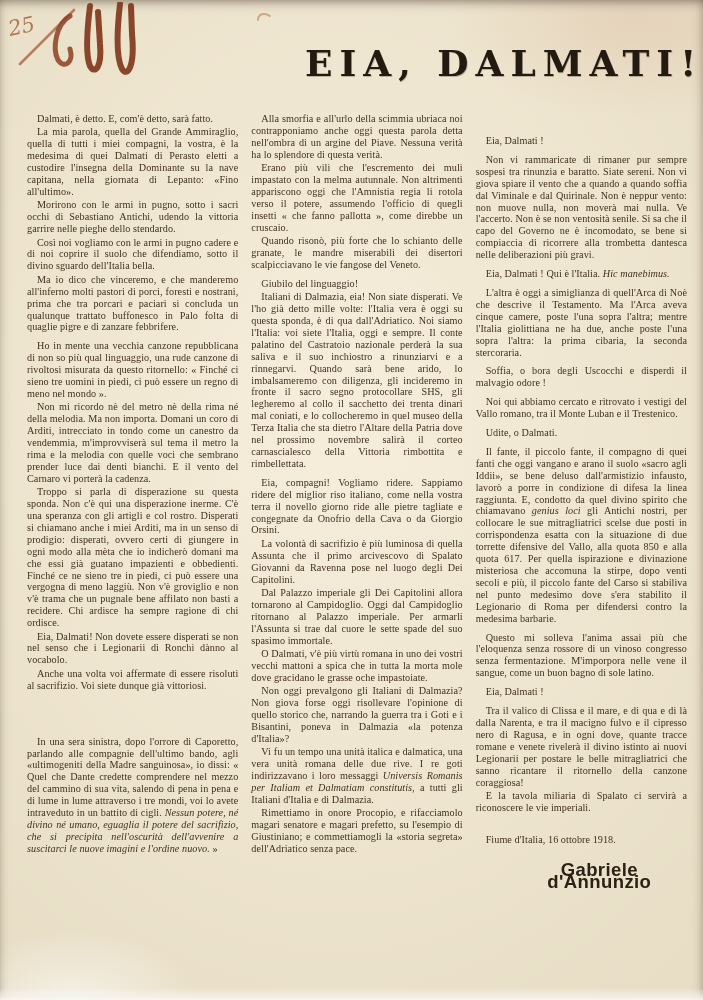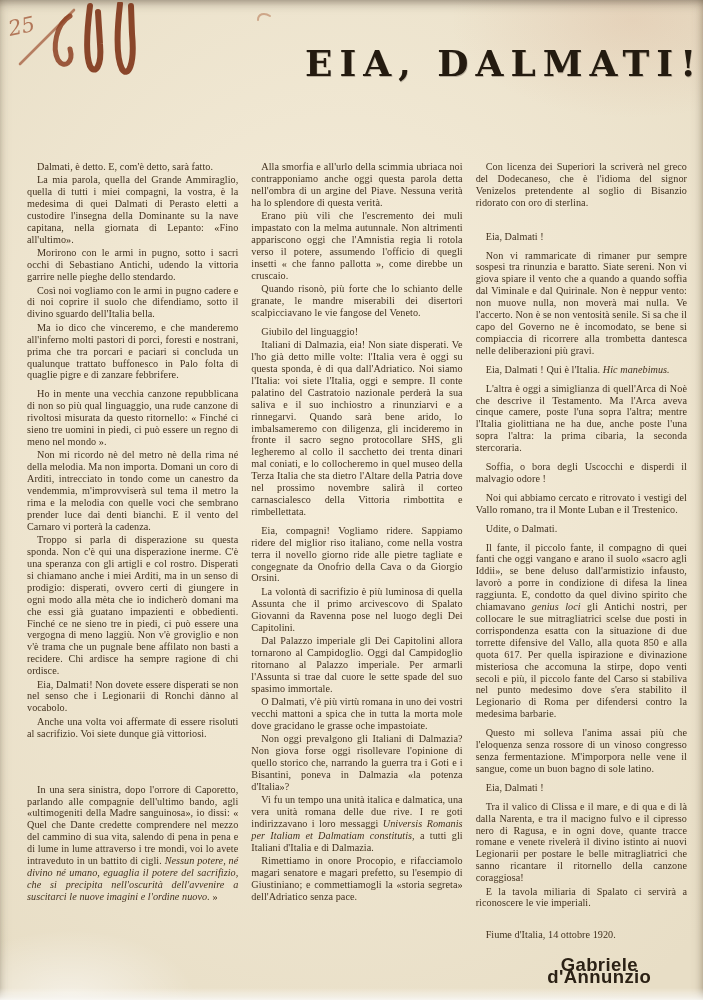--- a/index.html
+++ b/index.html
@@ -29,21 +29,21 @@
     fill:#a05434;opacity:.75;
   }
   .title{
     position:absolute;top:42px;left:0;width:100%;margin:0;text-align:right;
     font-family:"DejaVu Serif", serif;font-weight:700;font-size:36px;
     letter-spacing:7px;color:#241b10;
     text-shadow:.6px .6px 0 rgba(30,20,10,.25);
   }
   .columns{
     position:absolute;top:113px;left:27px;right:16px;bottom:6px;
-    display:flex;gap:13px;margin-top:48px;
+    display:flex;gap:13px;
   }
   .col{flex:1 1 0;min-width:0;font-size:10.2px;line-height:11.9px;
        letter-spacing:.05px;}
   .para{margin:0 0 1.5px 0;text-indent:10px;text-align:justify;}
   .para em{font-style:italic;}
   .gap-sm{margin-top:7px;}
   .gap-md{margin-top:22px;}
   .gap-lg{margin-top:44px;}
   .dateline{margin-top:20px;text-align:left;}
   .signature{
@@ -90,32 +90,31 @@
         <p class="para"><span>Italiani di Dalmazia, eia! Non siate disperati. Ve l'ho già detto mille volte: l'Italia vera è oggi su questa sponda, è di qua dall'Adriatico. Noi siamo l'Italia: voi siete l'Italia, oggi e sempre. Il conte palatino del Castratoio nazionale perderà la sua saliva e il suo inchiostro a rinunziarvi e a rinnegarvi. Quando sarà bene arido, lo imbalsameremo con diligenza, gli incideremo in fronte il sacro segno protocollare SHS, gli legheremo al collo il sacchetto dei trenta dinari mal coniati, e lo collocheremo in quel museo della Terza Italia che sta dietro l'Altare della Patria dove nel prossimo novembre salirà il corteo carnascialesco della Vittoria rimbottita e rimbellettata.</span></p>
         <p class="para gap-sm"><span>Eia, compagni! Vogliamo ridere. Sappiamo ridere del miglior riso italiano, come nella vostra terra il novello giorno ride alle pietre tagliate e congegnate da Onofrio della Cava o da Giorgio Orsini.</span></p>
         <p class="para"><span>La volontà di sacrifizio è più luminosa di quella Assunta che il primo arcivescovo di Spalato Giovanni da Ravenna pose nel luogo degli Dei Capitolini.</span></p>
         <p class="para"><span>Dal Palazzo imperiale gli Dei Capitolini allora tornarono al Campidoglio. Oggi dal Campidoglio ritornano al Palazzo imperiale. Per armarli l'Assunta si trae dal cuore le sette spade del suo spasimo immortale.</span></p>
         <p class="para"><span>O Dalmati, v'è più virtù romana in uno dei vostri vecchi mattoni a spica che in tutta la morta mole dove gracidano le grasse oche impastoiate.</span></p>
         <p class="para"><span>Non oggi prevalgono gli Italiani di Dalmazia? Non giova forse oggi risollevare l'opinione di quello storico che, narrando la guerra tra i Goti e i Bisantini, poneva in Dalmazia «la potenza d'Italia»?</span></p>
         <p class="para"><span>Vi fu un tempo una unità italica e dalmatica, una vera unità romana delle due rive. I re goti indirizzavano i loro messaggi </span><em>Universis Romanis per Italiam et Dalmatiam constitutis</em><span>, a tutti gli Italiani d'Italia e di Dalmazia.</span></p>
         <p class="para"><span>Rimettiamo in onore Procopio, e rifacciamolo magari senatore e magari prefetto, su l'esempio di Giustiniano; e commettiamogli la «storia segreta» dell'Adriatico senza pace.</span></p>
       </div>
     <div class="col">
-        <p class="para"><span>Con licenza dei Superiori la scriverà nel greco del Dodecaneso, che è l'idioma del signor Venizelos pretendente al soglio di Bisanzio ridorato con oro di sterlina.</span></p>
         <p class="para gap-md"><span>Eia, Dalmati !</span></p>
         <p class="para gap-sm"><span>Non vi rammaricate di rimaner pur sempre sospesi tra rinunzia e baratto. Siate sereni. Non vi giova spiare il vento che a quando a quando soffia dal Viminale e dal Quirinale. Non è neppur vento: non muove nulla, non moverà mai nulla. Ve l'accerto. Non è se non ventosità senile. Si sa che il capo del Governo ne è incomodato, se bene si compiaccia di ricorrere alla trombetta dantesca nelle deliberazioni più gravi.</span></p>
         <p class="para gap-sm"><span>Eia, Dalmati ! Qui è l'Italia. </span><em>Hic manebimus.</em></p>
         <p class="para gap-sm"><span>L'altra è oggi a simiglianza di quell'Arca di Noè che descrive il Testamento. Ma l'Arca aveva cinque camere, poste l'una sopra l'altra; mentre l'Italia giolittiana ne ha due, anche poste l'una sopra l'altra: la prima cibaria, la seconda stercoraria.</span></p>
         <p class="para gap-sm"><span>Soffia, o bora degli Uscocchi e disperdi il malvagio odore !</span></p>
         <p class="para gap-sm"><span>Noi qui abbiamo cercato e ritrovato i vestigi del Vallo romano, tra il Monte Luban e il Trestenico.</span></p>
         <p class="para gap-sm"><span>Udite, o Dalmati.</span></p>
         <p class="para gap-sm"><span>Il fante, il piccolo fante, il compagno di quei fanti che oggi vangano e arano il suolo «sacro agli Iddii», se bene deluso dall'armistizio infausto, lavorò a porre in condizione di difesa la linea raggiunta. E, condotto da quel divino spirito che chiamavano </span><em>genius loci</em><span> gli Antichi nostri, per collocare le sue mitragliatrici scelse due posti in corrispondenza esatta con la situazione di due torrette difensive del Vallo, alla quota 850 e alla quota 617. Per quella ispirazione e divinazione misteriosa che accomuna la stirpe, dopo venti secoli e più, il piccolo fante del Carso si stabiliva nel punto medesimo dove s'era stabilito il Legionario di Roma per difendersi contro la medesima barbarie.</span></p>
         <p class="para gap-sm"><span>Questo mi solleva l'anima assai più che l'eloquenza senza rossore di un vinoso congresso senza fermentazione. M'imporpora nelle vene il sangue, come un buon bagno di sole latino.</span></p>
         <p class="para gap-sm"><span>Eia, Dalmati !</span></p>
         <p class="para gap-sm"><span>Tra il valico di Clissa e il mare, e di qua e di là dalla Narenta, e tra il macigno fulvo e il cipresso nero di Ragusa, e in ogni dove, quante tracce romane e venete rivelerà il divino istinto ai nuovi Legionarii per postare le belle mitragliatrici che sanno ricantare il ritornello della canzone coraggiosa!</span></p>
         <p class="para"><span>E la tavola miliaria di Spalato ci servirà a riconoscere le vie imperiali.</span></p>
-        <p class="para dateline"><span>Fiume d'Italia, 14 ottobre 1920.</span></p>
+        <p class="para dateline"><span>Fiume d'Italia, 16 ottobre 1918.</span></p>
         <p class="para signature"><span>Gabriele d'Annunzio</span></p>
       </div>
   </div>
 
   <div class="scan-edge-bottom"></div>
 </div>
 
 </body></html>

